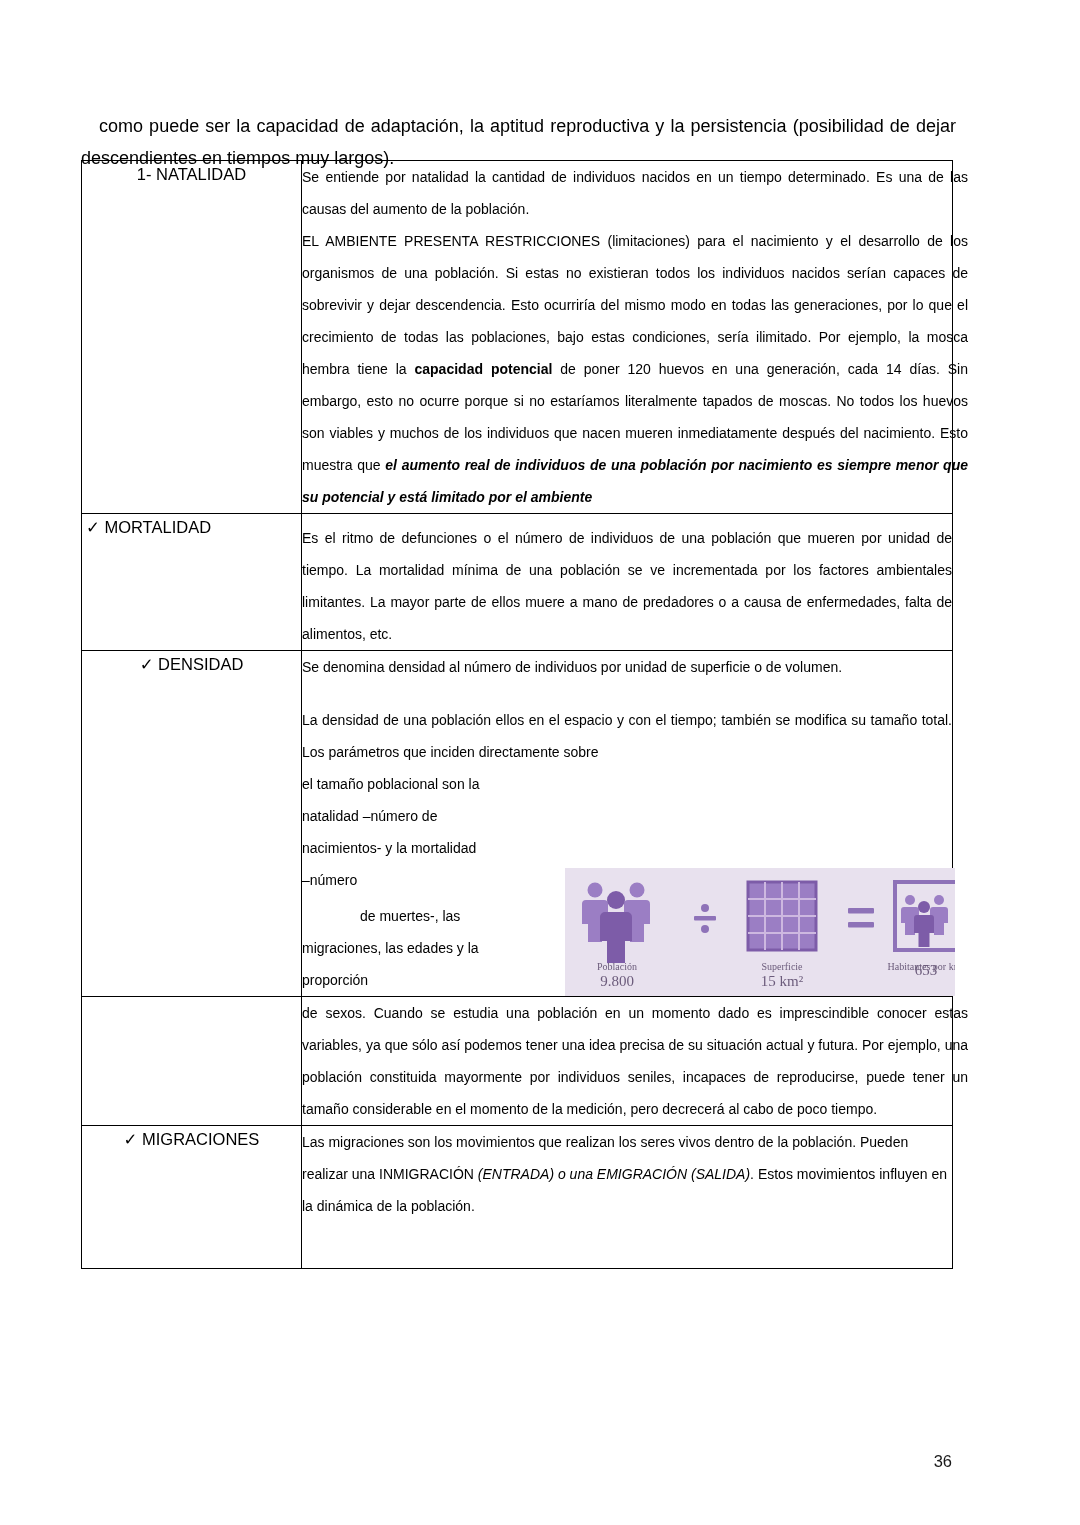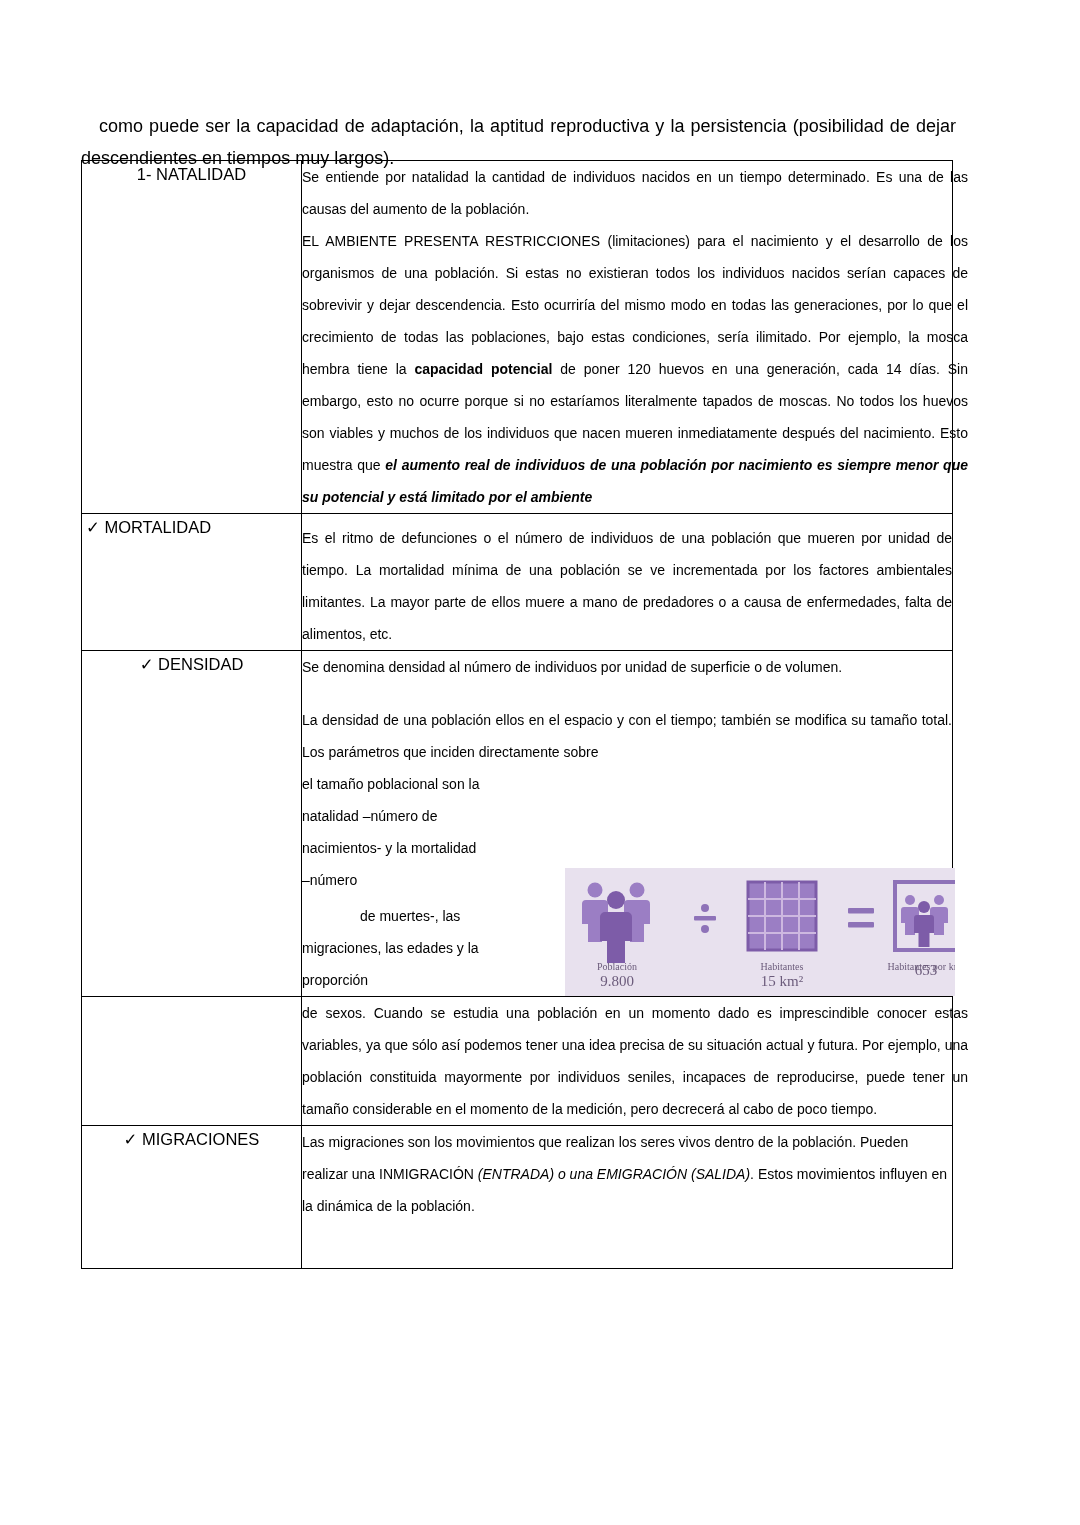--- a/index.html
+++ b/index.html
@@ -250,21 +250,22 @@
         <g fill="#7d5ca8">
           <circle cx="359" cy="39" r="6"></circle>
           <path d="M352 47 h14 a3 3 0 0 1 3 3 v15 h-4.5 v14 h-11 v-14 h-4.5 v-15 a3 3 0 0 1 3 -3 z"></path>
         </g>
       </g>
     </svg>
 
     <div class="ig-label" style="left:0px; top:92px; width:104px;">Población</div>
     <div class="ig-label ig-value" style="left:0px; top:105px; width:104px;">9.800</div>
 
-    <div class="ig-label" style="left:165px; top:92px; width:104px;">Habitantes</div>
+    <div class="ig-label" style="left:165px; top:92px; width:104px;">Superficie</div>
     <div class="ig-label ig-value" style="left:165px; top:105px; width:104px;">15 km²</div>
 
     <div class="ig-label" style="left:302px; top:92px; width:118px;">Habitantes por km²</div>
     <div class="ig-label ig-value" style="left:302px; top:94px; width:118px;">653</div>
   </div>
 
+  <div class="pagenum">36</div>
 
 </div>
 
 </body></html>

